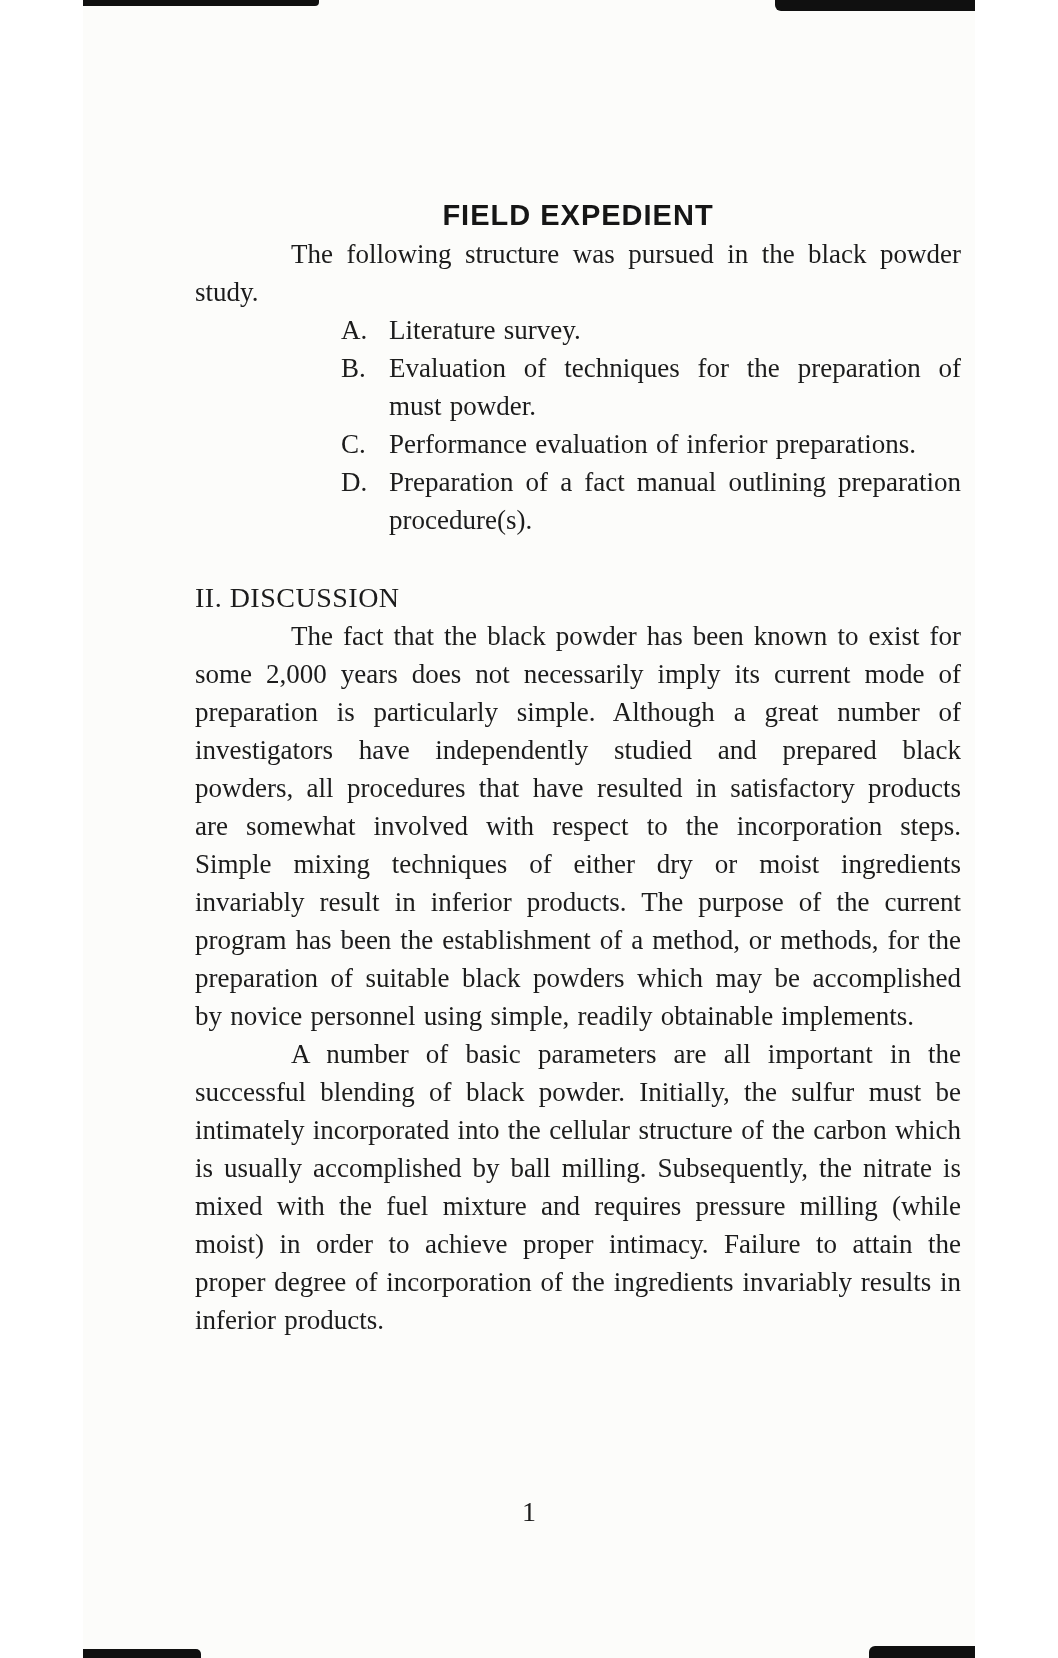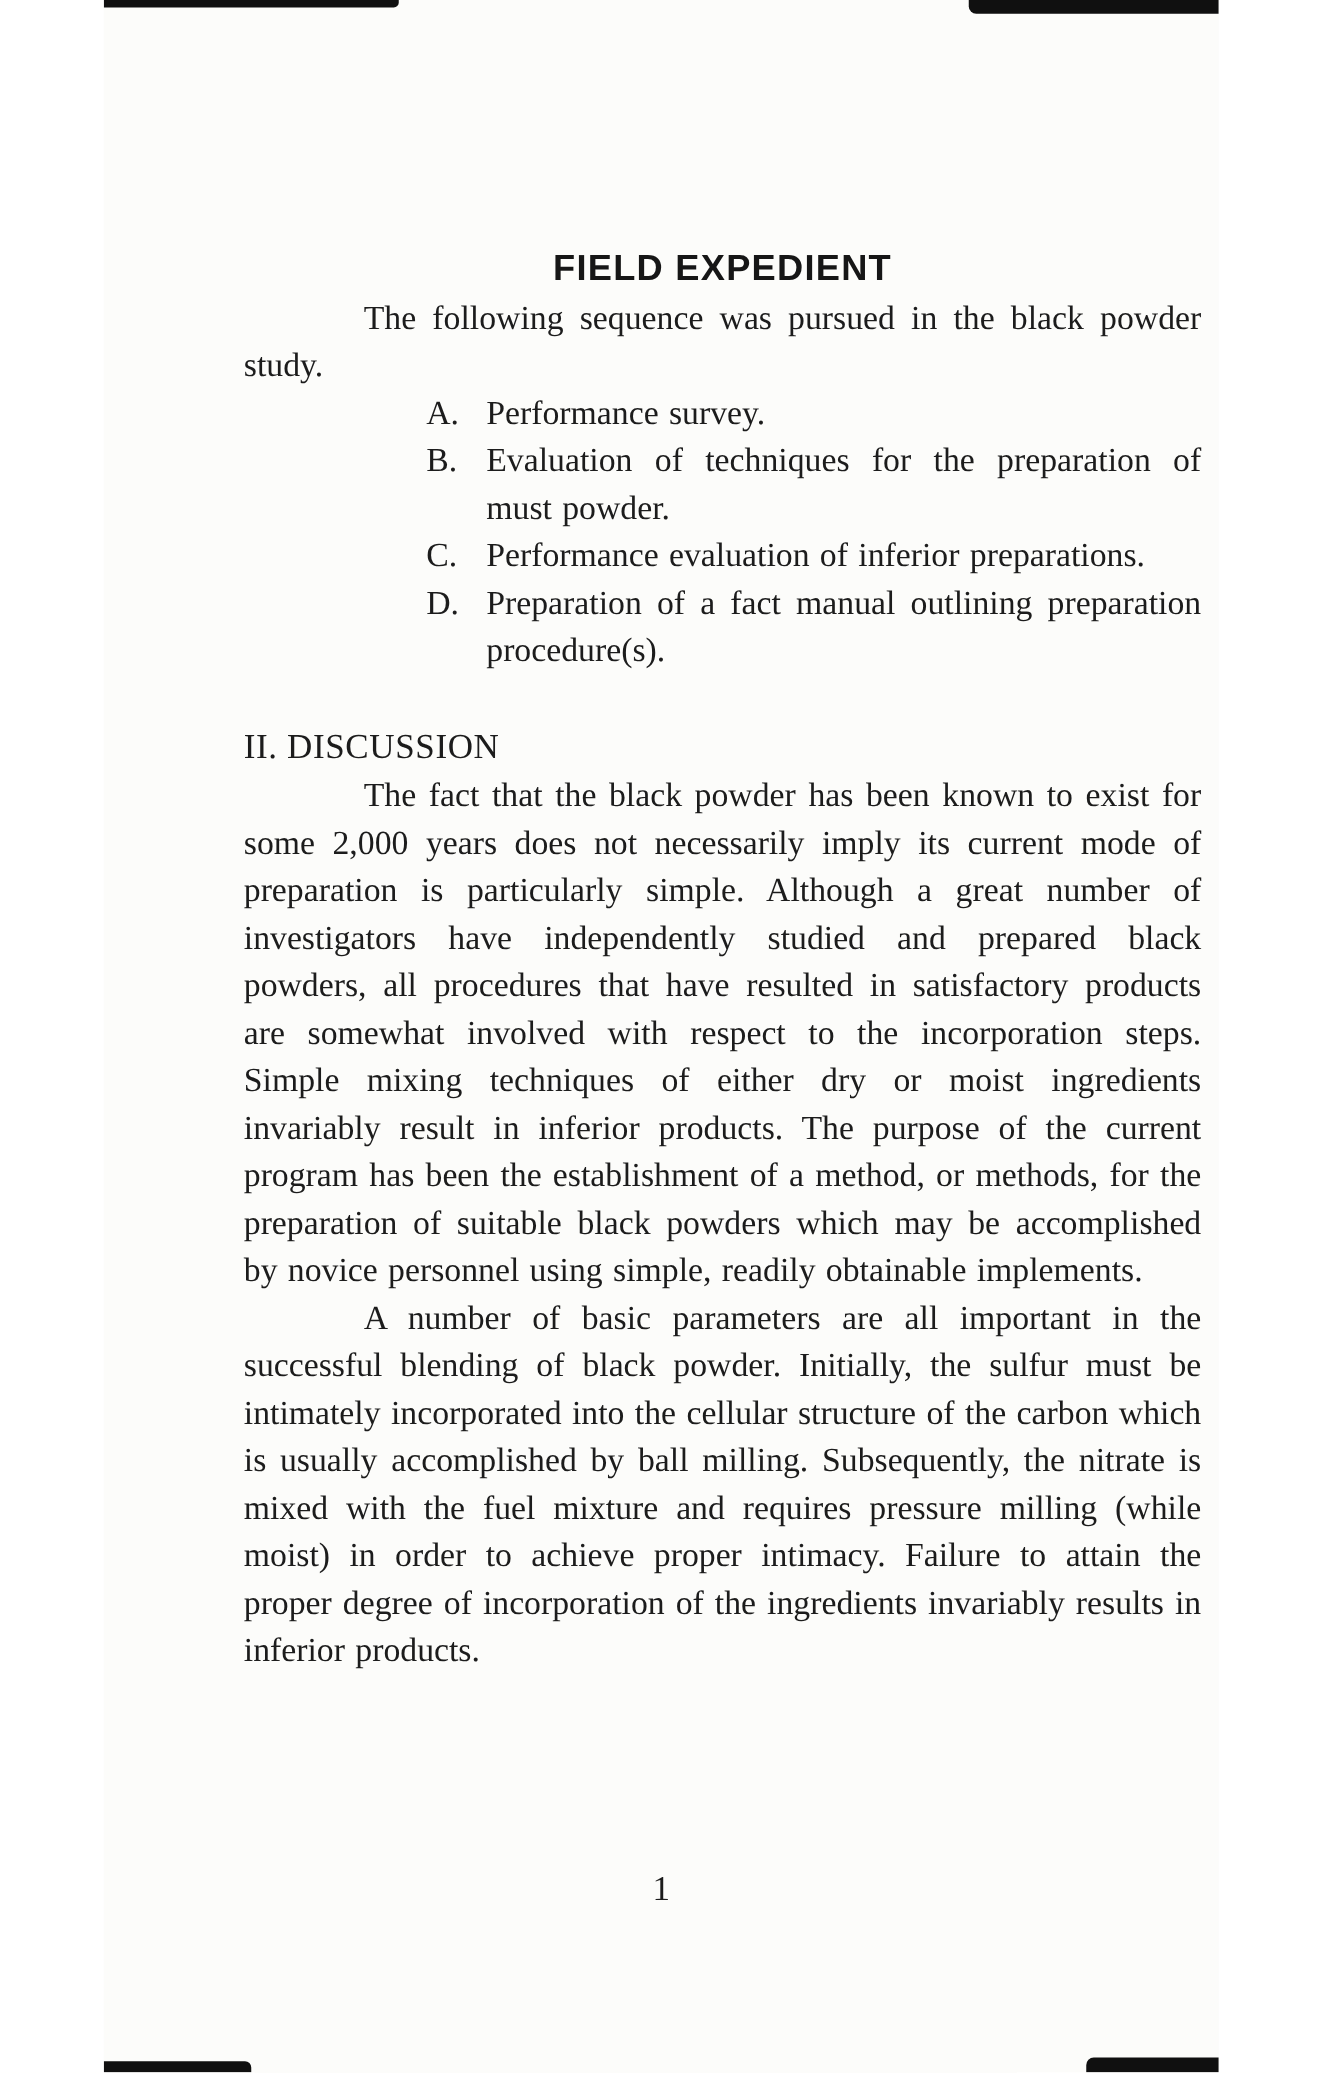--- a/index.html
+++ b/index.html
@@ -79,26 +79,26 @@
   <div class="artifact a-bottom-left"></div>
   <div class="artifact a-bottom-right"></div>
 
   <div class="content">
 
     <div class="title">
       <div>FIELD EXPEDIENT</div>
     </div>
 
 
-    <p class="body-par indent">The following sequence was pursued in the black powder study.</p>
+    <p class="body-par indent">The following structure was pursued in the black powder study.</p>
 
     <div class="list">
       <div class="list-item">
         <span class="li-label">A.</span>
-        <span class="li-text">Performance survey.</span>
+        <span class="li-text">Literature survey.</span>
       </div>
       <div class="list-item">
         <span class="li-label">B.</span>
         <span class="li-text">Evaluation of techniques for the preparation of must powder.</span>
       </div>
       <div class="list-item">
         <span class="li-label">C.</span>
         <span class="li-text">Performance evaluation of inferior preparations.</span>
       </div>
       <div class="list-item">

